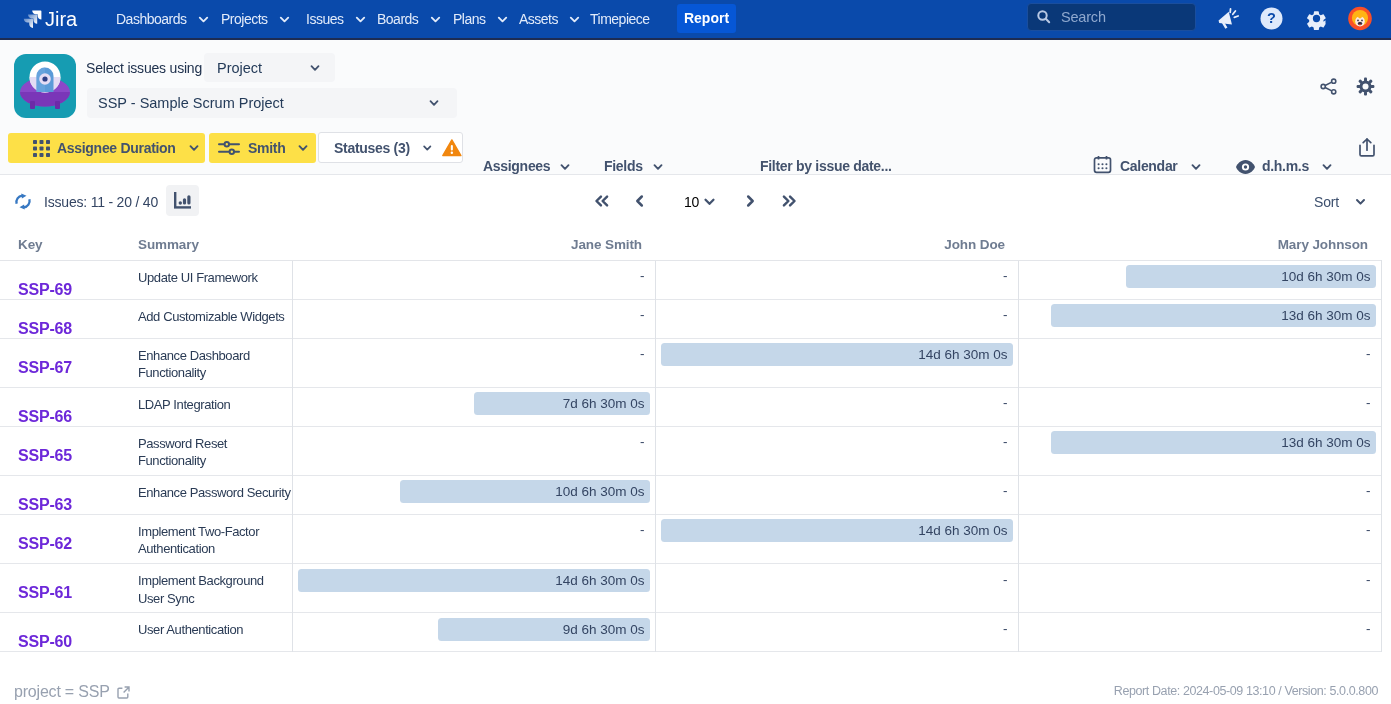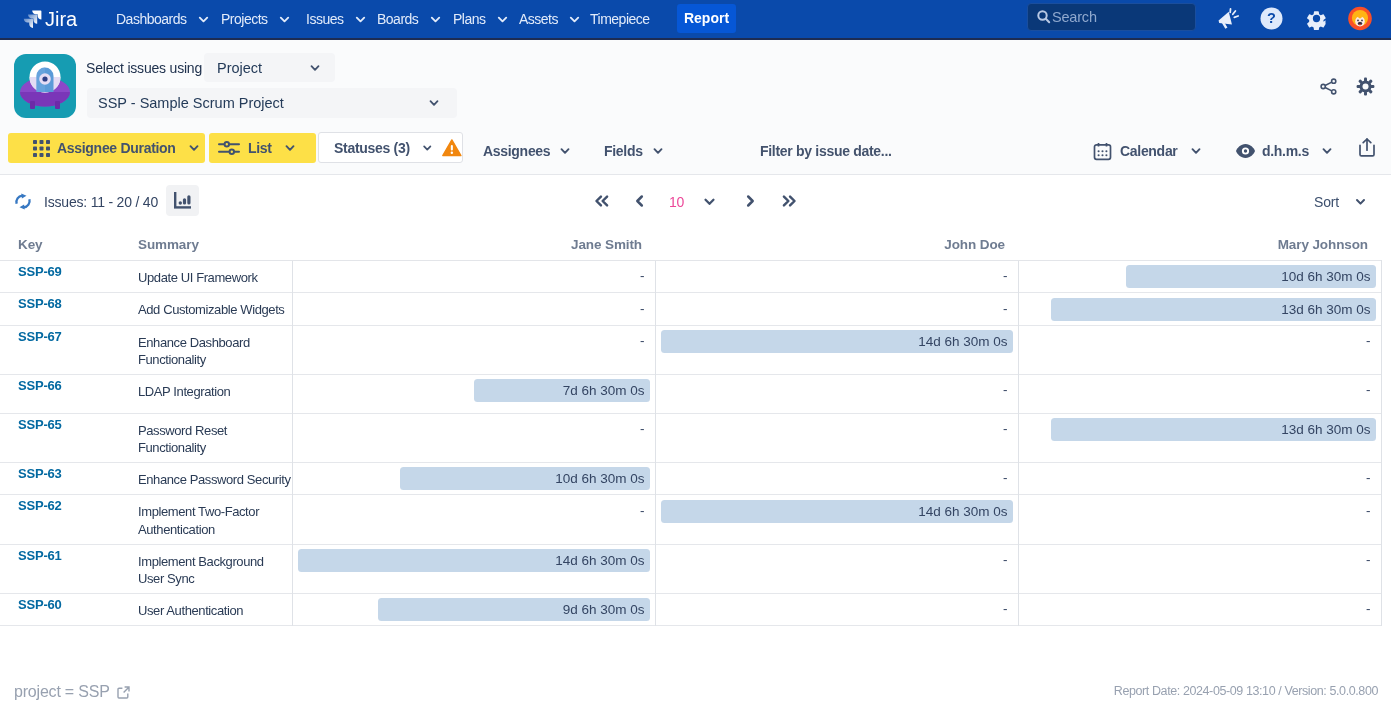--- a/index.html
+++ b/index.html
@@ -7,44 +7,44 @@
 body{font-family:"Liberation Sans",sans-serif;position:relative;background:#fff}
 .abs{position:absolute}
 
 .nav{position:absolute;left:0;top:0;width:1391px;height:38px;background:#0A4AAB}
 .navline{position:absolute;left:0;top:38px;width:1391px;height:2px;background:#1D2C52}
 .mi{position:absolute;top:0;height:38px;display:flex;align-items:center;gap:7px;color:#E2EBFA;font-size:14px;font-weight:500;letter-spacing:-.5px;white-space:pre}
 .logo{position:absolute;left:23px;top:0;height:38px;display:flex;align-items:center;gap:3px}
 .logotext{color:#fff;font-size:20px;font-weight:400;letter-spacing:0}
 .create{position:absolute;left:677px;top:4px;width:59px;height:29px;background:#0657D6;border-radius:3px;color:#fff;font-size:14px;font-weight:700;text-align:center;line-height:29px}
 .search{position:absolute;left:1027px;top:3px;width:169px;height:28px;background:#0A3878;border:1px solid #1A4E9E;border-radius:4px;display:flex;align-items:center}
-.search span{color:#8FA8CE;font-size:14.5px;letter-spacing:-.2px}
+.search span{color:#8FA8CE;font-size:14.5px;margin-left:9px;letter-spacing:-.2px}
 
 .hdr{position:absolute;left:0;top:40px;width:1391px;height:135px;background:#FAFBFC;border-bottom:1px solid #E5E7EB}
 .appicon{position:absolute;left:14px;top:54px}
 .lbl{position:absolute;color:#20324E;font-size:14px;letter-spacing:-.2px}
 .sel{position:absolute;background:#F4F5F7;border-radius:4px;font-size:14.5px;display:flex;align-items:center;color:#243B59}
 .chev{flex:0 0 auto}
 
 .tbtn{position:absolute;top:133px;height:30px;background:#fde047;border-radius:3px;display:flex;align-items:center;color:#42526E;font-size:14px;font-weight:600;letter-spacing:-.3px;white-space:nowrap}
-.tghost{position:absolute;top:136px;height:30px;display:flex;align-items:center;color:#42526E;font-size:14px;font-weight:600;letter-spacing:-.3px;white-space:nowrap}
+.tghost{position:absolute;top:144px;height:30px;display:flex;align-items:flex-end;color:#42526E;font-size:14px;font-weight:600;letter-spacing:-.3px;white-space:nowrap}
 
 .crow{position:absolute;color:#344563;font-size:14px;letter-spacing:-.2px}
 
 table.grid{position:absolute;left:0;top:230px;border-collapse:collapse;table-layout:fixed;width:1381px}
 table.grid col.c0{width:130px}
 table.grid col.c1{width:162px}
 table.grid col.c2{width:363px}
 table.grid col.c3{width:363px}
 table.grid col.c4{width:363px}
 table.grid th{font-size:13.5px;color:#6F7C91;font-weight:600;text-align:left;height:30px;vertical-align:middle;padding:0;letter-spacing:-.1px}
 table.grid th.r{text-align:right;padding-right:13px}
 table.grid td{vertical-align:top;padding:0;position:relative;border-top:1px solid #E5E7EB;font-size:14px}
 table.grid tr.first td{border-top:1px solid #E3E5E9}
-table.grid td.key{padding:3px 0 0 18px;color:#0369a1;font-weight:600;font-size:13px;letter-spacing:-.2px}
+table.grid td.key{padding:20px 0 0 18px;color:#6d28d9;font-weight:600;font-size:16px;letter-spacing:-.2px}
 table.grid td.sum{padding:8px 8px 0 8px;color:#2A3B55;line-height:17.5px;font-size:13px;letter-spacing:-.4px;white-space:pre}
 table.grid td.dur{border-left:1px solid #DFE2E7}
 table.grid td.durlast{border-right:1px solid #DFE2E7}
 .dash{position:absolute;top:7.5px;right:10px;color:#344563;font-size:13.5px}
 .bar{position:absolute;top:4.5px;right:5px;height:23px;background:#C5D7E9;border-radius:3.5px;color:#344563;font-size:13.5px;line-height:23px;text-align:right;padding-right:5px}
 
 .foot{position:absolute;color:#98A1B0;font-size:16px;letter-spacing:-.2px}
 </style>
 </head>
 <body>
@@ -209,21 +209,21 @@
     </svg>
 </div>
 <div class="tbtn" style="left:209px;width:107px">
   <svg width="22" height="16" viewBox="0 0 22 16" style="margin:0 8px 0 9px">
       <g stroke="#42526E" stroke-width="2" stroke-linecap="round" fill="none">
         <path d="M1 4.2h5.1M11.5 4.2H21M1 11.8h10.1M16.5 11.8H21"></path>
         <circle cx="8.8" cy="4.2" r="2.2" fill="none"></circle>
         <circle cx="13.8" cy="11.8" r="2.2" fill="none"></circle>
       </g>
     </svg>
-  <span>List</span>
+  <span>Smith</span>
     <svg width="14" height="14" viewBox="0 0 14 14" style="margin-left:11px">
       <path d="M3.5 5.2l3.5 3.6 3.5-3.6" fill="none" stroke="#42526E" stroke-width="1.9" stroke-linecap="round" stroke-linejoin="round"></path>
     </svg>
 </div>
 <div class="tbtn" style="left:318px;width:145px;background:#fff;border:1px solid #DFE1E6;top:132px;height:31px">
   <span style="margin-left:15px">Statuses (3)</span>
   <svg width="14" height="14" viewBox="0 0 14 14" style="margin-left:11px">
       <path d="M3.5 5.2l3.5 3.6 3.5-3.6" fill="none" stroke="#42526E" stroke-width="1.9" stroke-linecap="round" stroke-linejoin="round"></path>
     </svg>
   <svg width="22" height="20" viewBox="0 0 21 19" style="margin-left:9px">
@@ -307,21 +307,21 @@
 
 <div class="abs" style="left:592px;top:192px"><svg width="19" height="18" viewBox="0 0 17 16">
       <g fill="none" stroke="#42526E" stroke-width="2.2" stroke-linecap="round" stroke-linejoin="round">
         <path d="M8 4l-4 4 4 4"></path>
         <path d="M13.5 4l-4 4 4 4"></path>
       </g>
     </svg></div>
 <div class="abs" style="left:632px;top:192px"><svg width="14" height="18" viewBox="0 0 12 16">
       <path d="M8.5 4l-4 4 4 4" fill="none" stroke="#42526E" stroke-width="2.2" stroke-linecap="round" stroke-linejoin="round"></path>
     </svg></div>
-<div class="crow" style="left:669px;top:194px;color:#ec4899">10</div>
+<div class="crow" style="left:684px;top:194px;color:#000000">10</div>
 <div class="abs" style="left:701px;top:194px"><svg width="17" height="16" viewBox="0 0 15 14">
       <path d="M4 5l3.5 3.6L11 5" fill="none" stroke="#42526E" stroke-width="2" stroke-linecap="round" stroke-linejoin="round"></path>
     </svg></div>
 <div class="abs" style="left:744px;top:192px"><svg width="14" height="18" viewBox="0 0 12 16">
       <path d="M3.5 4l4 4-4 4" fill="none" stroke="#42526E" stroke-width="2.2" stroke-linecap="round" stroke-linejoin="round"></path>
     </svg></div>
 <div class="abs" style="left:780px;top:192px"><svg width="19" height="18" viewBox="0 0 17 16">
       <g fill="none" stroke="#42526E" stroke-width="2.2" stroke-linecap="round" stroke-linejoin="round">
         <path d="M3.5 4l4 4-4 4"></path>
         <path d="M9 4l4 4-4 4"></path>
@@ -449,21 +449,21 @@
           <span class="dash">-</span>
         </td>
         <td class="dur durlast">
           <span class="dash">-</span>
         </td>
       </tr>
 <tr style="height:32.5px">
         <td class="key">SSP-60</td>
         <td class="sum">User Authentication</td>
         <td class="dur">
-          <span class="bar" style="width:272px">9d 6h 30m 0s</span>
+          <span class="bar" style="width:212px">9d 6h 30m 0s</span>
         </td>
         <td class="dur">
           <span class="dash">-</span>
         </td>
         <td class="dur durlast">
           <span class="dash">-</span>
         </td>
       </tr>
 <tr style="height:0">
         <td style="border-top:1px solid #E5E7EB" colspan="5"></td>

